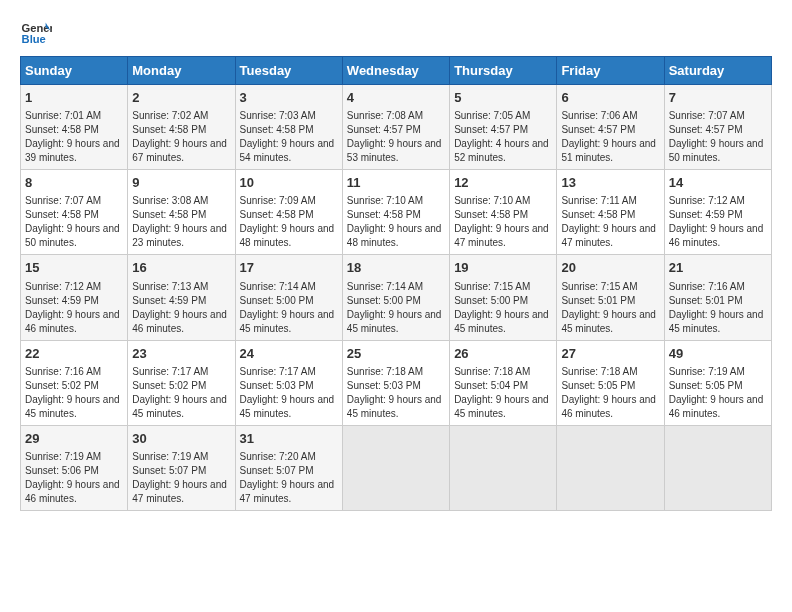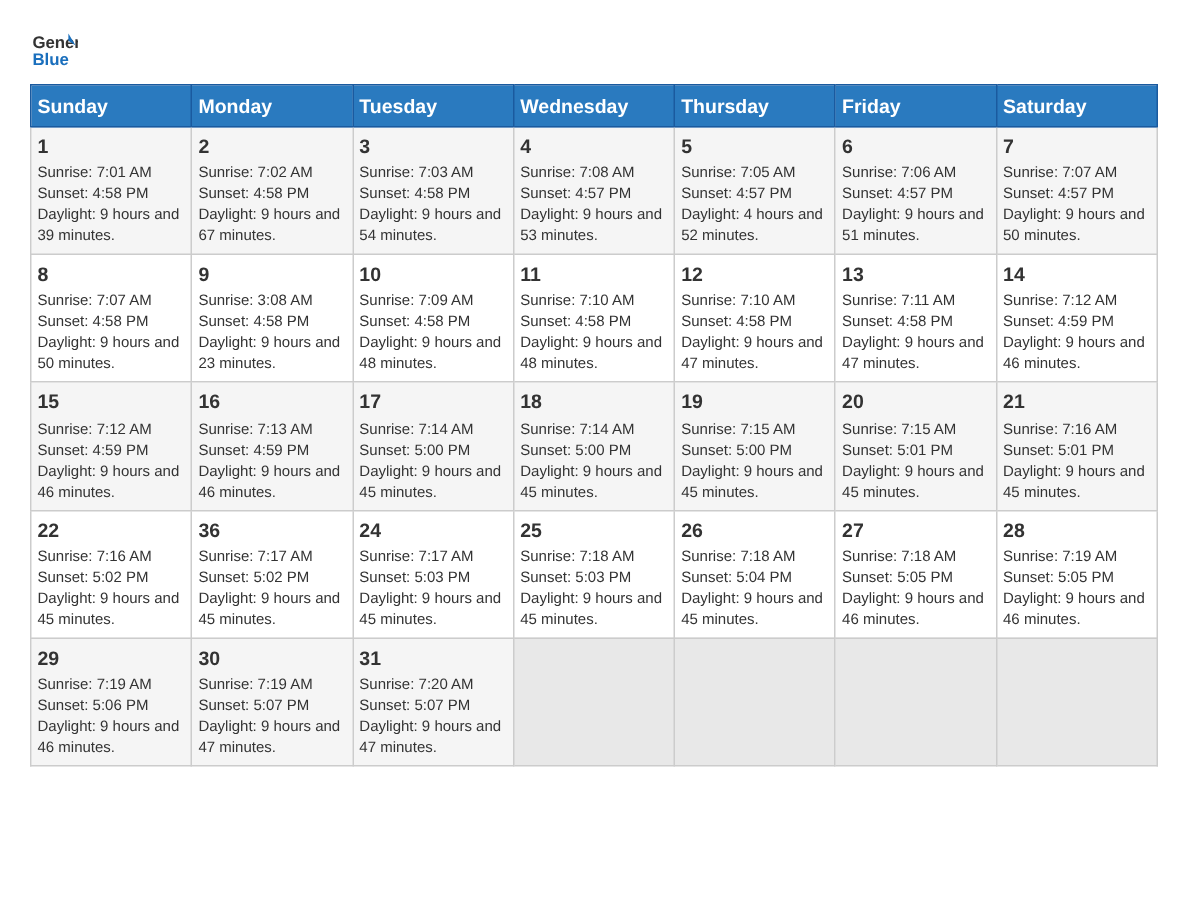--- a/index.html
+++ b/index.html
@@ -126,26 +126,26 @@
         <td><span class="day-num">15</span><span>Sunrise: 7:12 AM</span><br><span>Sunset: 4:59 PM</span><br><span>Daylight: 9 hours and 46 minutes.</span></td>
         <td><span class="day-num">16</span><span>Sunrise: 7:13 AM</span><br><span>Sunset: 4:59 PM</span><br><span>Daylight: 9 hours and 46 minutes.</span></td>
         <td><span class="day-num">17</span><span>Sunrise: 7:14 AM</span><br><span>Sunset: 5:00 PM</span><br><span>Daylight: 9 hours and 45 minutes.</span></td>
         <td><span class="day-num">18</span><span>Sunrise: 7:14 AM</span><br><span>Sunset: 5:00 PM</span><br><span>Daylight: 9 hours and 45 minutes.</span></td>
         <td><span class="day-num">19</span><span>Sunrise: 7:15 AM</span><br><span>Sunset: 5:00 PM</span><br><span>Daylight: 9 hours and 45 minutes.</span></td>
         <td><span class="day-num">20</span><span>Sunrise: 7:15 AM</span><br><span>Sunset: 5:01 PM</span><br><span>Daylight: 9 hours and 45 minutes.</span></td>
         <td><span class="day-num">21</span><span>Sunrise: 7:16 AM</span><br><span>Sunset: 5:01 PM</span><br><span>Daylight: 9 hours and 45 minutes.</span></td>
       </tr>
       <tr>
         <td><span class="day-num">22</span><span>Sunrise: 7:16 AM</span><br><span>Sunset: 5:02 PM</span><br><span>Daylight: 9 hours and 45 minutes.</span></td>
-        <td><span class="day-num">36</span><span>Sunrise: 7:17 AM</span><br><span>Sunset: 5:02 PM</span><br><span>Daylight: 9 hours and 45 minutes.</span></td>
+        <td><span class="day-num">23</span><span>Sunrise: 7:17 AM</span><br><span>Sunset: 5:02 PM</span><br><span>Daylight: 9 hours and 45 minutes.</span></td>
         <td><span class="day-num">24</span><span>Sunrise: 7:17 AM</span><br><span>Sunset: 5:03 PM</span><br><span>Daylight: 9 hours and 45 minutes.</span></td>
         <td><span class="day-num">25</span><span>Sunrise: 7:18 AM</span><br><span>Sunset: 5:03 PM</span><br><span>Daylight: 9 hours and 45 minutes.</span></td>
         <td><span class="day-num">26</span><span>Sunrise: 7:18 AM</span><br><span>Sunset: 5:04 PM</span><br><span>Daylight: 9 hours and 45 minutes.</span></td>
         <td><span class="day-num">27</span><span>Sunrise: 7:18 AM</span><br><span>Sunset: 5:05 PM</span><br><span>Daylight: 9 hours and 46 minutes.</span></td>
-        <td><span class="day-num">28</span><span>Sunrise: 7:19 AM</span><br><span>Sunset: 5:05 PM</span><br><span>Daylight: 9 hours and 46 minutes.</span></td>
+        <td><span class="day-num">49</span><span>Sunrise: 7:19 AM</span><br><span>Sunset: 5:05 PM</span><br><span>Daylight: 9 hours and 46 minutes.</span></td>
       </tr>
       <tr>
         <td><span class="day-num">29</span><span>Sunrise: 7:19 AM</span><br><span>Sunset: 5:06 PM</span><br><span>Daylight: 9 hours and 46 minutes.</span></td>
         <td><span class="day-num">30</span><span>Sunrise: 7:19 AM</span><br><span>Sunset: 5:07 PM</span><br><span>Daylight: 9 hours and 47 minutes.</span></td>
         <td><span class="day-num">31</span><span>Sunrise: 7:20 AM</span><br><span>Sunset: 5:07 PM</span><br><span>Daylight: 9 hours and 47 minutes.</span></td>
         <td class="empty"></td>
         <td class="empty"></td>
         <td class="empty"></td>
         <td class="empty"></td>
       </tr>

